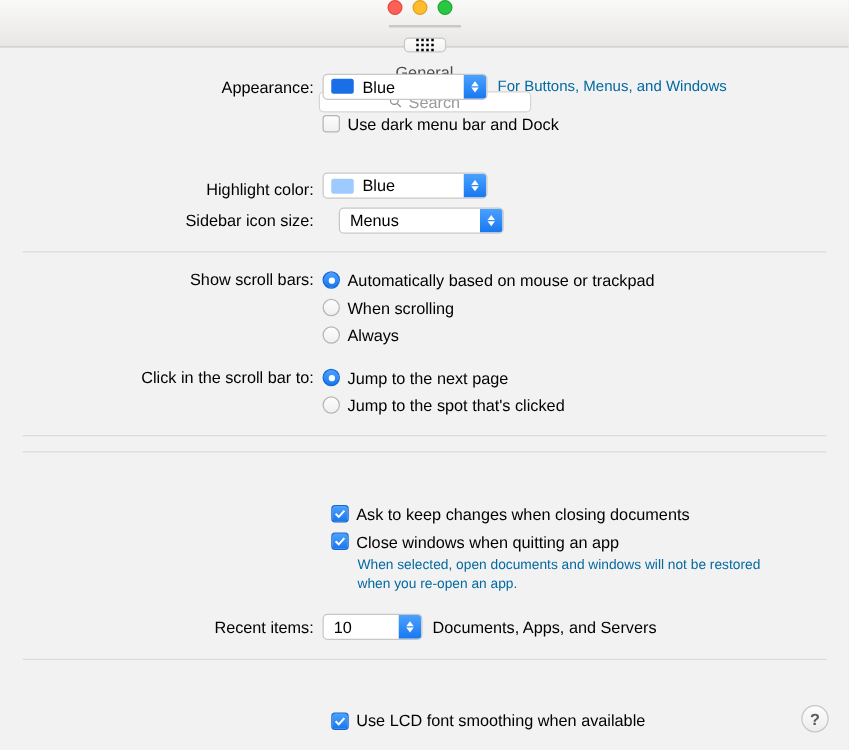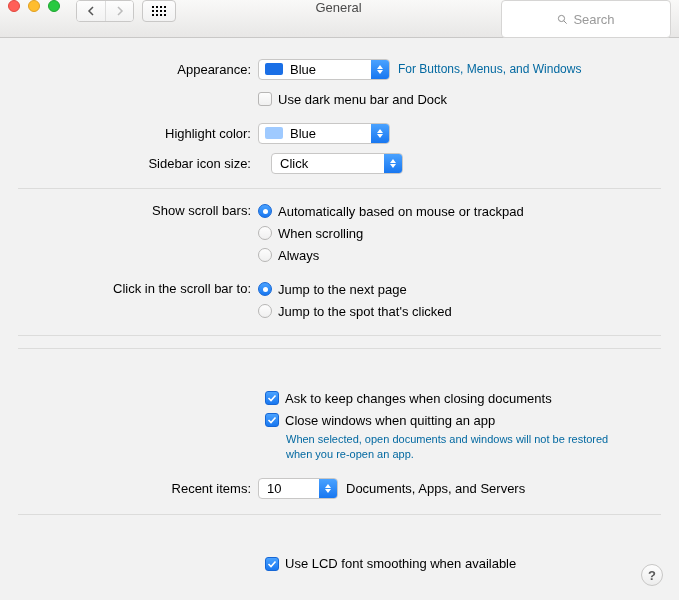--- a/index.html
+++ b/index.html
@@ -17,23 +17,24 @@
     width: 679px;
     height: 600px;
     background: #f2f2f2;
     position: relative;
   }
   .toolbar {
     height: 38px;
     background: linear-gradient(#f9f9f8, #e8e7e6);
     border-bottom: 1px solid #c9c8c7;
     display: flex;
-    align-items: flex-start;
+    align-items: center;
     padding: 0 8px;
     gap: 8px;
+    flex-direction: column;
   }
   .traffic-lights {
     display: flex;
     gap: 8px;
     margin-right: 8px;
   }
   .tl {
     width: 12px; height: 12px; border-radius: 50%;
   }
   .tl.red { background: #ff5f57; border: 0.5px solid #e1483f; }
@@ -304,36 +305,36 @@
     <div class="row" style="margin-top:4px;">
       <div class="label"></div>
       <div class="controls">
         <div class="checkbox-row">
           <span class="cb"></span>
           <span>Use dark menu bar and Dock</span>
         </div>
       </div>
     </div>
 
-    <div class="row" style="margin-top:8px;">
+    <div class="row" style="margin-top:21px;align-items:flex-end;">
       <div class="label">Highlight color:</div>
       <div class="controls">
         <div class="popup w130">
           <div class="pcolor" style="background:#9fcaff;"></div>
           <div class="ptext">Blue</div>
           <div class="parrow"></div>
         </div>
       </div>
     </div>
 
     <div class="row" style="margin-top:4px;gap:13px;">
       <div class="label">Sidebar icon size:</div>
       <div class="controls">
         <div class="popup w130">
-          <div class="ptext noicon">Click</div>
+          <div class="ptext noicon">Menus</div>
           <div class="parrow"></div>
         </div>
       </div>
     </div>
 
     <hr class="sep">
 
     <div class="row" style="align-items:flex-start;">
       <div class="label" style="padding-top:2px;">Show scroll bars:</div>
       <div class="radiogroup">

